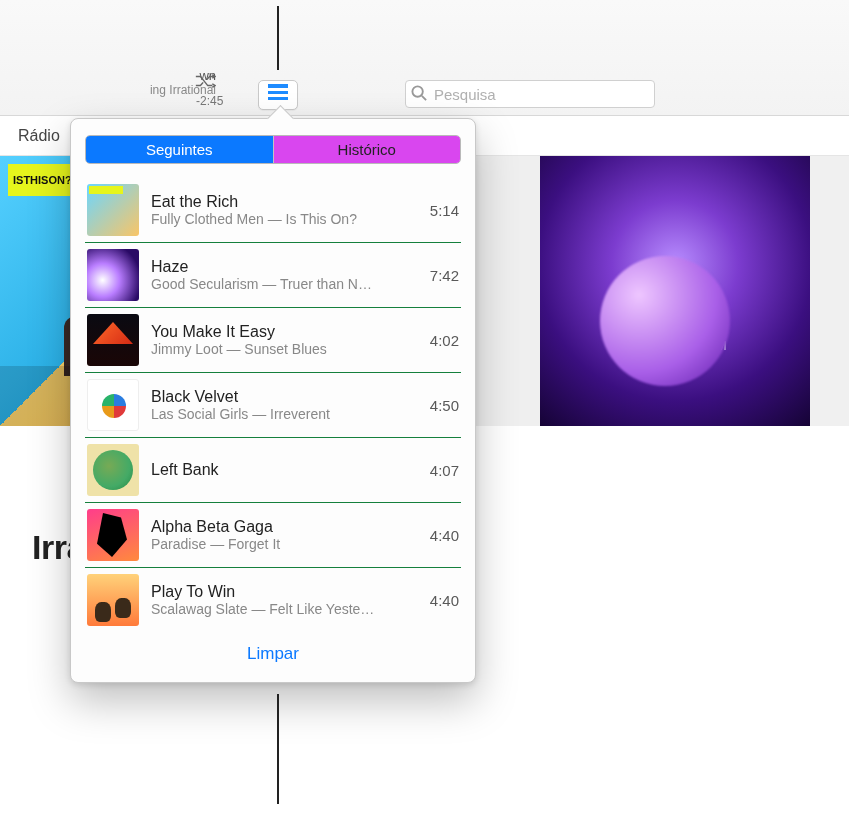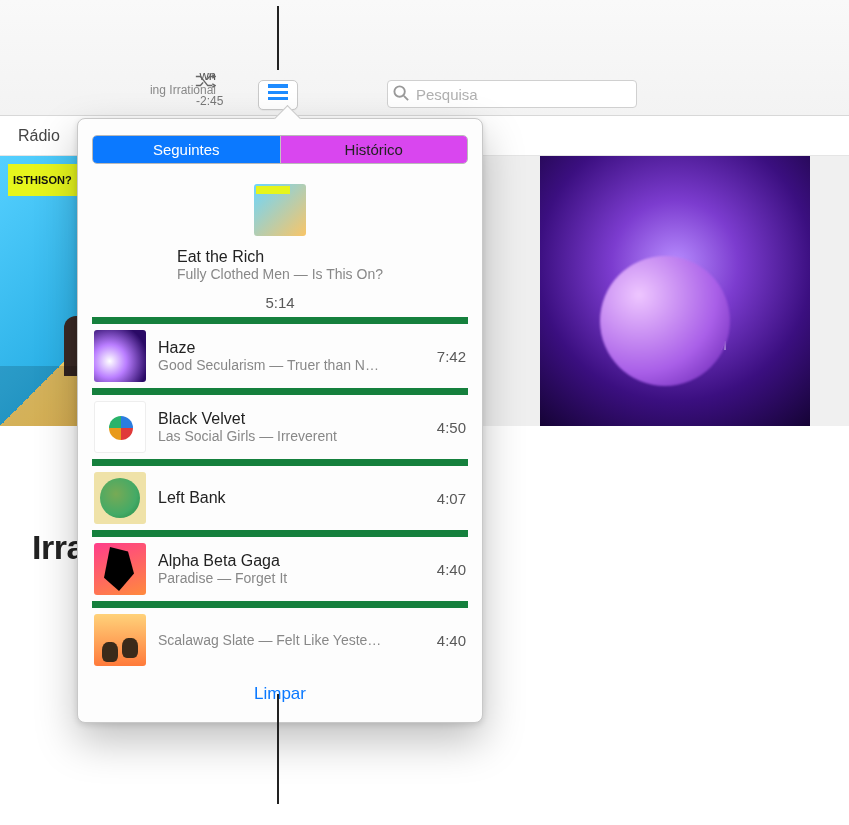--- a/index.html
+++ b/index.html
@@ -85,21 +85,21 @@
       align-items: center;
       justify-content: center;
       cursor: pointer;
       box-shadow: 0 1px 1px rgba(0,0,0,0.05);
     }
     .queue-btn svg { width: 20px; height: 18px; }
 
     .search {
       position: absolute;
       top: 80px;
-      left: 387px;
+      left: 405px;
       width: 250px;
       height: 28px;
     }
     .search-icon {
       position: absolute;
       left: 6px;
       top: 5px;
       color: #aaa;
     }
     .search-icon svg { width: 17px; height: 17px; stroke: #999; fill: none; stroke-width: 2; }
@@ -189,21 +189,20 @@
     .popover {
       position: absolute;
       top: 118px;
       left: 70px;
       width: 406px;
       background: #fdfdfd;
       border: 1px solid #c8c8c8;
       border-radius: 8px;
       box-shadow: 0 18px 42px rgba(0,0,0,0.25), 0 2px 6px rgba(0,0,0,0.12);
       padding: 16px 14px 8px;
-      margin-left: 7px;
     }
     .popover::before {
       content: "";
       position: absolute;
       top: -10px;
       left: 200px;
       width: 18px; height: 18px;
       background: #fdfdfd;
       border-left: 1px solid #c8c8c8;
       border-top: 1px solid #c8c8c8;
@@ -232,23 +231,23 @@
       background: #0b79ff;
       color: #fff;
     }
 
     .tracklist { }
     .track {
       display: flex;
       align-items: center;
       gap: 12px;
       padding: 6px 2px;
-      border-top: 7px solid #15803d;
-    }
-    .track:first-child { border-top: none; flex-direction: column; }
+      border-top: 1px solid #15803d;
+    }
+    .track:first-child { border-top: none; }
     .thumb {
       width: 52px; height: 52px;
       border-radius: 3px;
       flex: 0 0 52px;
       background: #ccc;
       position: relative;
       overflow: hidden;
     }
     .t1 { background: linear-gradient(135deg,#6bd6ff,#f9c567); }
     .t1::after { content:""; position:absolute; top:2px; left:2px; width:34px; height:8px; background:#e6f51c; }
@@ -360,20 +359,28 @@
     </div>
     <div class="track">
       <div class="thumb t2"></div>
       <div class="track-meta">
         <div class="track-title">Haze</div>
         <div class="track-sub">Good Secularism — Truer than N…</div>
       </div>
       <div class="track-dur">7:42</div>
     </div>
     <div class="track">
+      <div class="thumb t3"></div>
+      <div class="track-meta">
+        <div class="track-title">You Make It Easy</div>
+        <div class="track-sub">Jimmy Loot — Sunset Blues</div>
+      </div>
+      <div class="track-dur">4:02</div>
+    </div>
+    <div class="track">
       <div class="thumb t4"></div>
       <div class="track-meta">
         <div class="track-title">Black Velvet</div>
         <div class="track-sub">Las Social Girls — Irreverent</div>
       </div>
       <div class="track-dur">4:50</div>
     </div>
     <div class="track">
       <div class="thumb t5"></div>
       <div class="track-meta">
@@ -385,20 +392,21 @@
       <div class="thumb t6"></div>
       <div class="track-meta">
         <div class="track-title">Alpha Beta Gaga</div>
         <div class="track-sub">Paradise — Forget It</div>
       </div>
       <div class="track-dur">4:40</div>
     </div>
     <div class="track">
       <div class="thumb t7"></div>
       <div class="track-meta">
+        <div class="track-title">Play To Win</div>
         <div class="track-sub">Scalawag Slate — Felt Like Yeste…</div>
       </div>
       <div class="track-dur">4:40</div>
     </div>
   </div>
 
   <button class="clearbtn">Limpar</button>
 </div>
 
 <div class="callout-bottom"></div>

